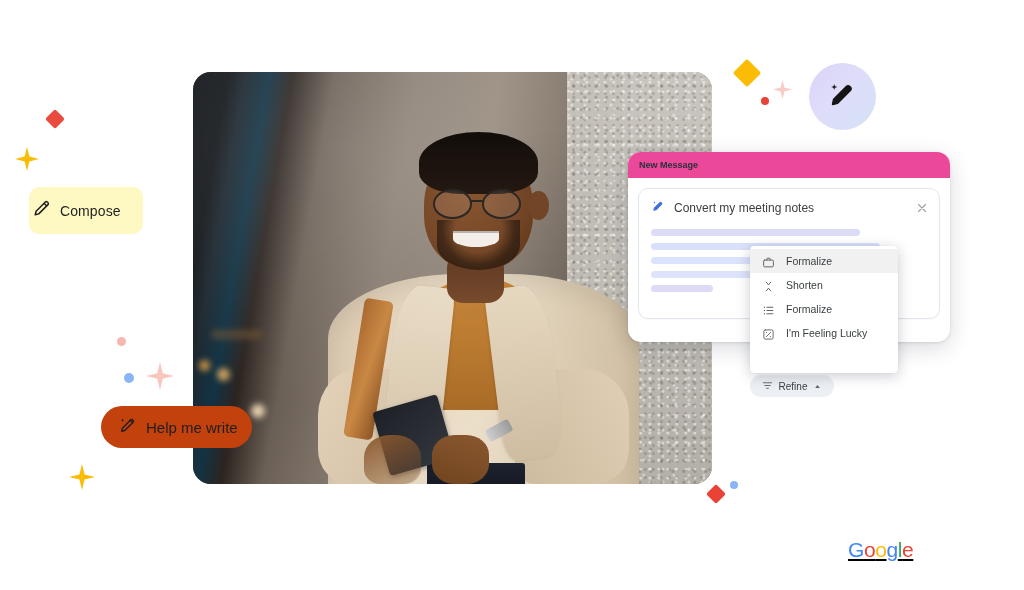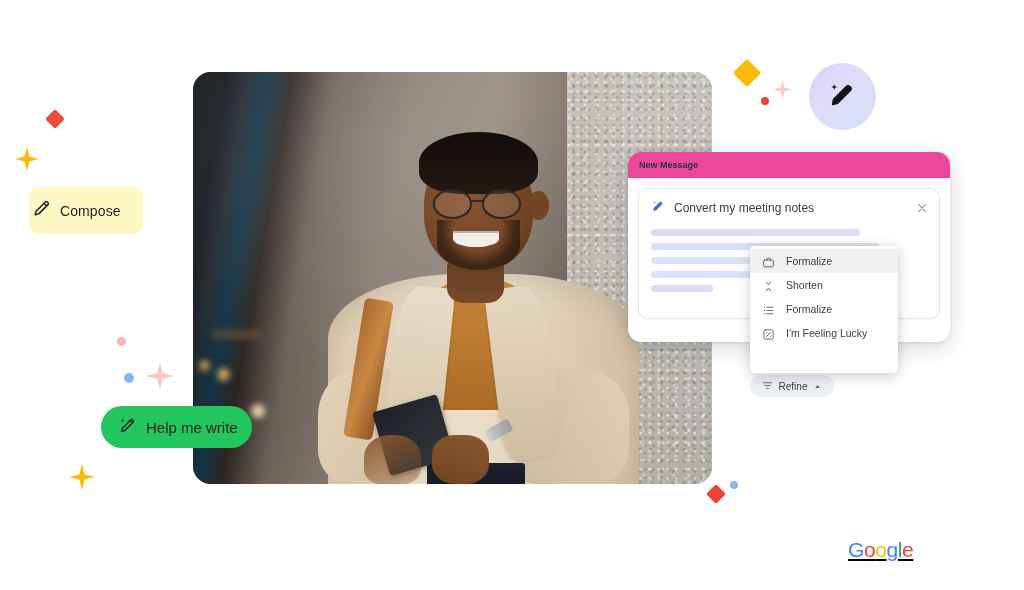--- a/index.html
+++ b/index.html
@@ -183,21 +183,21 @@
     width:114px; height:47px;
     background:#fef9c3; border-radius:10px;
     display:flex; align-items:center; gap:9px; padding-left:3px;
   }
   .compose-label{ font-size:14px; color:#1f1f1f; letter-spacing:.1px; }
 
   
   .hmw-pill{
     position:absolute; left:101px; top:406px;
     width:151px; height:42px;
-    background:#22c55e; border-radius:21px;
+    background:#c2410c; border-radius:21px;
     display:flex; align-items:center; gap:8px; padding-left:17px;
     z-index: 5;
   }
   .hmw-label{ font-size:15px; color:#1f1f1f; }
 
   
   .magic-badge{
     position:absolute; left:809px; top:63px;
     width:67px; height:67px; border-radius:50%;
     background: linear-gradient(135deg,#d9d3f7 0%, #dfdcfa 40%, #d5e2f7 100%);

